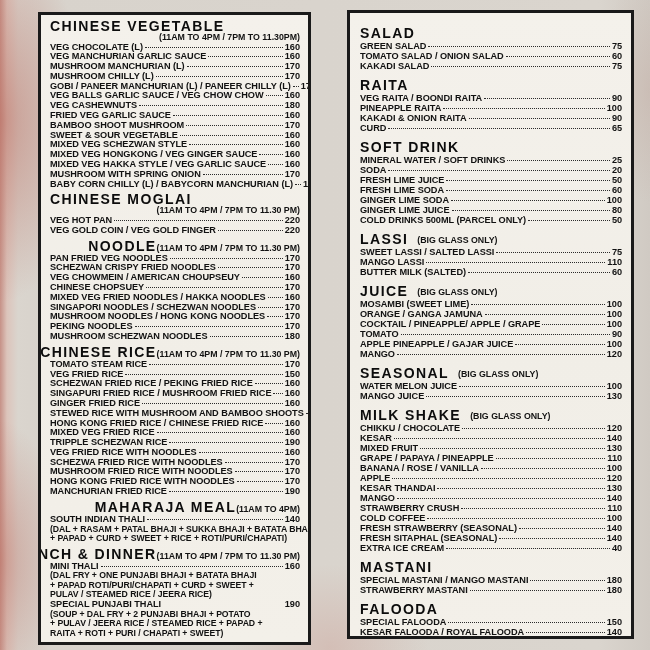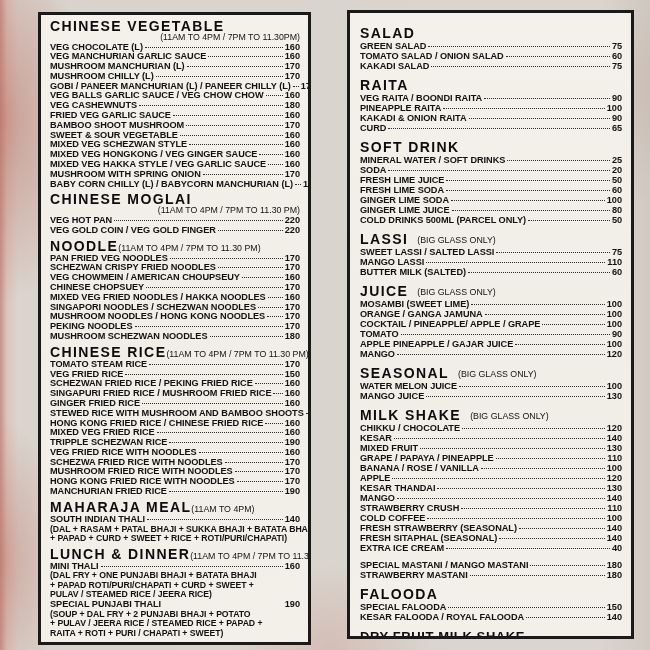--- a/index.html
+++ b/index.html
@@ -30,24 +30,24 @@
   .box-left .sec:first-child,.box-right .sec:first-child{margin-top:0;}
   .box-right .sec{margin-top:7px;}
 
   .sec-title{
     font-weight:bold;font-size:14px;line-height:15px;letter-spacing:1.4px;
     color:#0c0c0c;white-space:nowrap;
   }
   .sec-title.small{font-size:10.5px;line-height:11px;letter-spacing:.4px;}
   .sec-title.long{font-size:13px;letter-spacing:.6px;}
   .sec-time{
-    font-weight:normal;font-size:8.8px;line-height:10px;letter-spacing:0;
+    font-weight:bold;font-size:8.8px;line-height:10px;letter-spacing:0;
     color:#121212;white-space:nowrap;
   }
-  .head-inline{display:flex;justify-content:flex-start;align-items:baseline;}
+  .head-inline{display:flex;justify-content:flex-end;align-items:baseline;}
   .head-after{display:flex;align-items:center;gap:9px;}
   .time-below{text-align:right;line-height:9.5px;margin-top:-1px;}
 
   .row{
     display:flex;align-items:baseline;
     font-weight:bold;font-size:9.2px;line-height:9.8px;letter-spacing:-.05px;
     white-space:nowrap;
   }
   .box-right .row{line-height:10px;}
   .dots{flex:1 1 auto;border-bottom:1.8px dotted #2b2b2b;margin:0 2px;transform:translateY(-2px);min-width:6px;}
@@ -537,20 +537,21 @@
           <span class="dots"></span>
           <span class="price">140</span>
         </div>
         <div class="row">
           <span class="iname">EXTRA ICE CREAM</span>
           <span class="dots"></span>
           <span class="price">40</span>
         </div>
       </div>
       <div class="sec">
+        <div class="sec-title">MASTANI</div>
         <div class="row">
           <span class="iname">SPECIAL MASTANI / MANGO MASTANI</span>
           <span class="dots"></span>
           <span class="price">180</span>
         </div>
         <div class="row">
           <span class="iname">STRAWBERRY MASTANI</span>
           <span class="dots"></span>
           <span class="price">180</span>
         </div>

